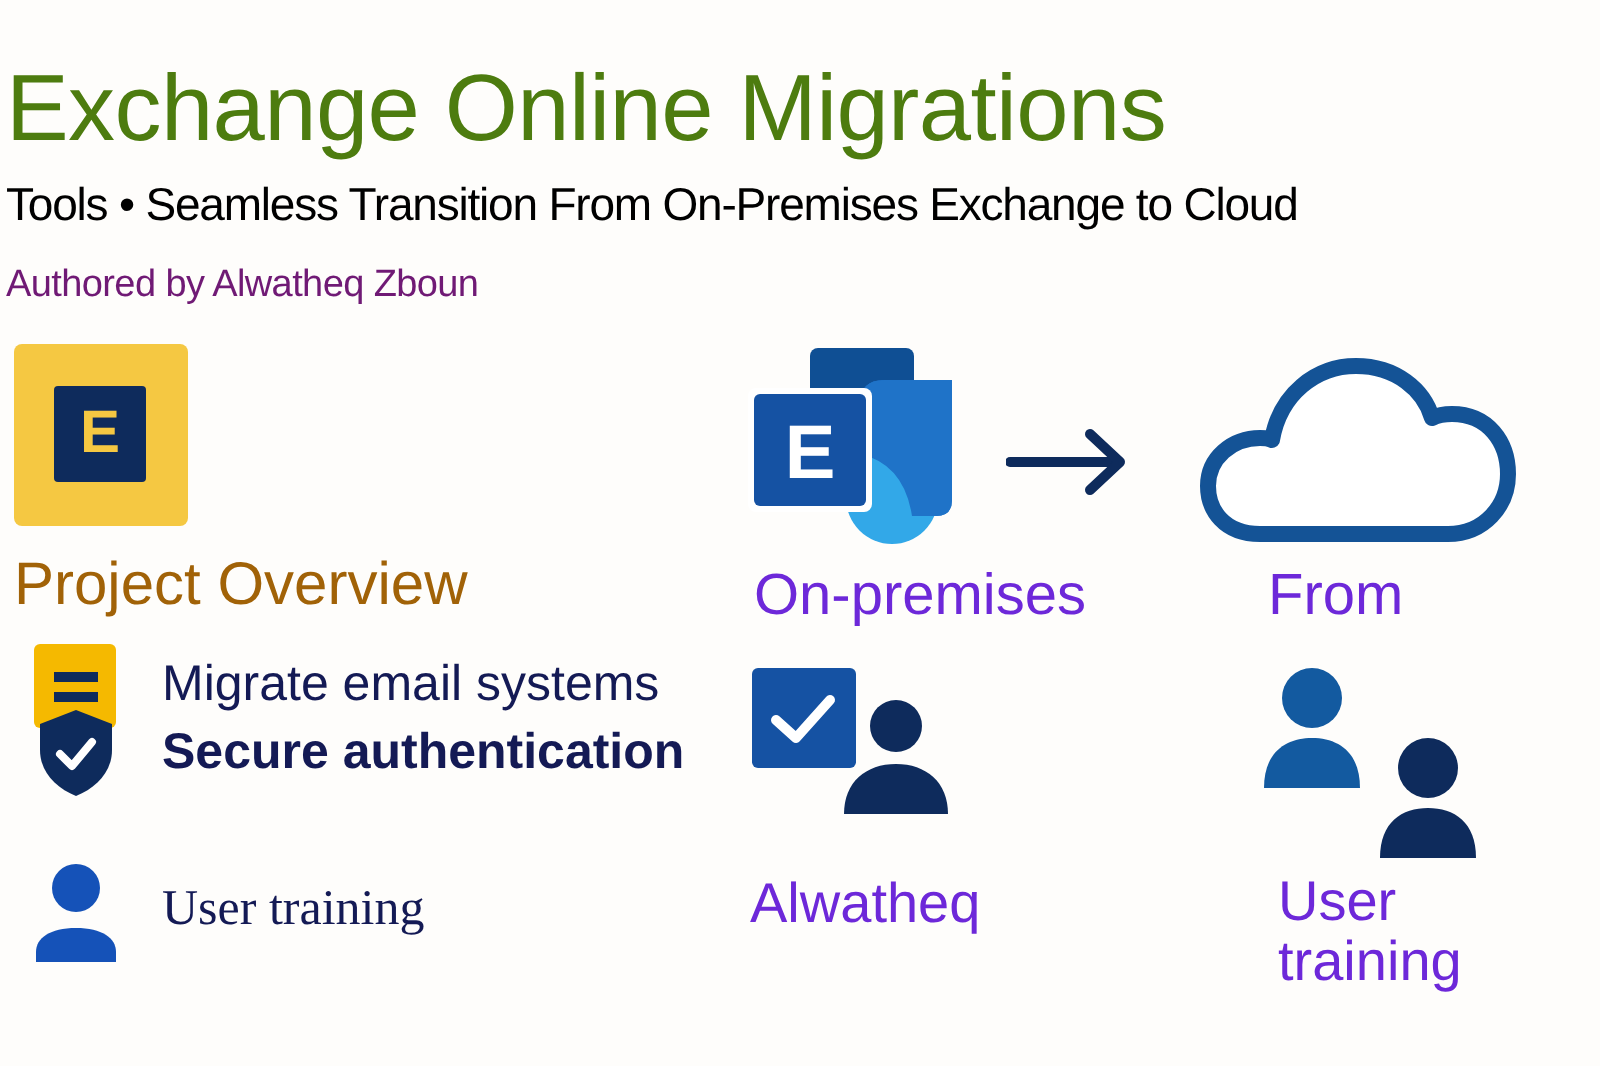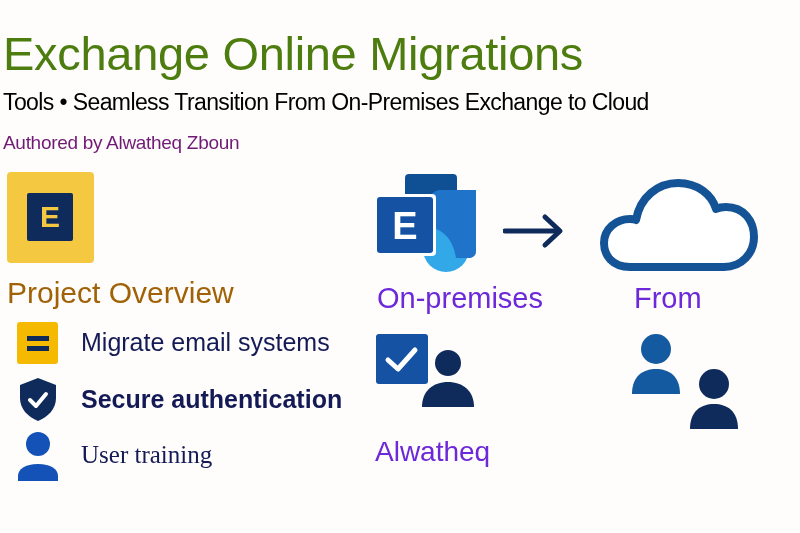--- a/index.html
+++ b/index.html
@@ -45,21 +45,21 @@
 
 <div class="abs overview-title">Project Overview</div>
 
 <div class="abs list-item" style="top:320px;">
   <div class="icon">
       <div class="eq-icon"></div>
     </div>
   <span class="label">Migrate email systems</span>
 </div>
 
-<div class="abs list-item" style="top:377px;font-weight:bold;">
+<div class="abs list-item" style="top:354px;font-weight:bold;">
   <div class="icon">
     <svg width="42" height="46" viewBox="0 0 42 46" style="position:absolute;left:0;top:-1px;">
       <path d="M21 2 L39 9 L39 22 C39 33 31 41 21 45 C11 41 3 33 3 22 L3 9 Z" fill="#0e2b5c"></path>
       <path d="M13 24 L19 30 L29 18" stroke="#ffffff" stroke-width="4" fill="none" stroke-linecap="round" stroke-linejoin="round"></path>
     </svg>
   </div>
   <span class="label">Secure authentication</span>
 </div>
 
 <div class="abs list-item" style="top:433px;font-family:Liberation Serif, serif;">
@@ -112,13 +112,15 @@
 
 <div class="abs" style="left:630px; top:332px; width:110px; height:100px;">
   <svg width="110" height="100" viewBox="0 0 110 100">
     <circle cx="26" cy="17" r="15" fill="#135aa0"></circle>
     <path d="M2 62 C2 44 13 37 26 37 C39 37 50 44 50 62 Z" fill="#135aa0"></path>
     <circle cx="84" cy="52" r="15" fill="#0e2b5c"></circle>
     <path d="M60 97 C60 79 71 72 84 72 C97 72 108 79 108 97 Z" fill="#0e2b5c"></path>
   </svg>
 </div>
 <div class="abs section-label" style="left:639px; top:436px; font-size:28px; line-height:30px;">
+  <div>User</div>
+  <div>training</div>
 </div>
 
 </body></html>

